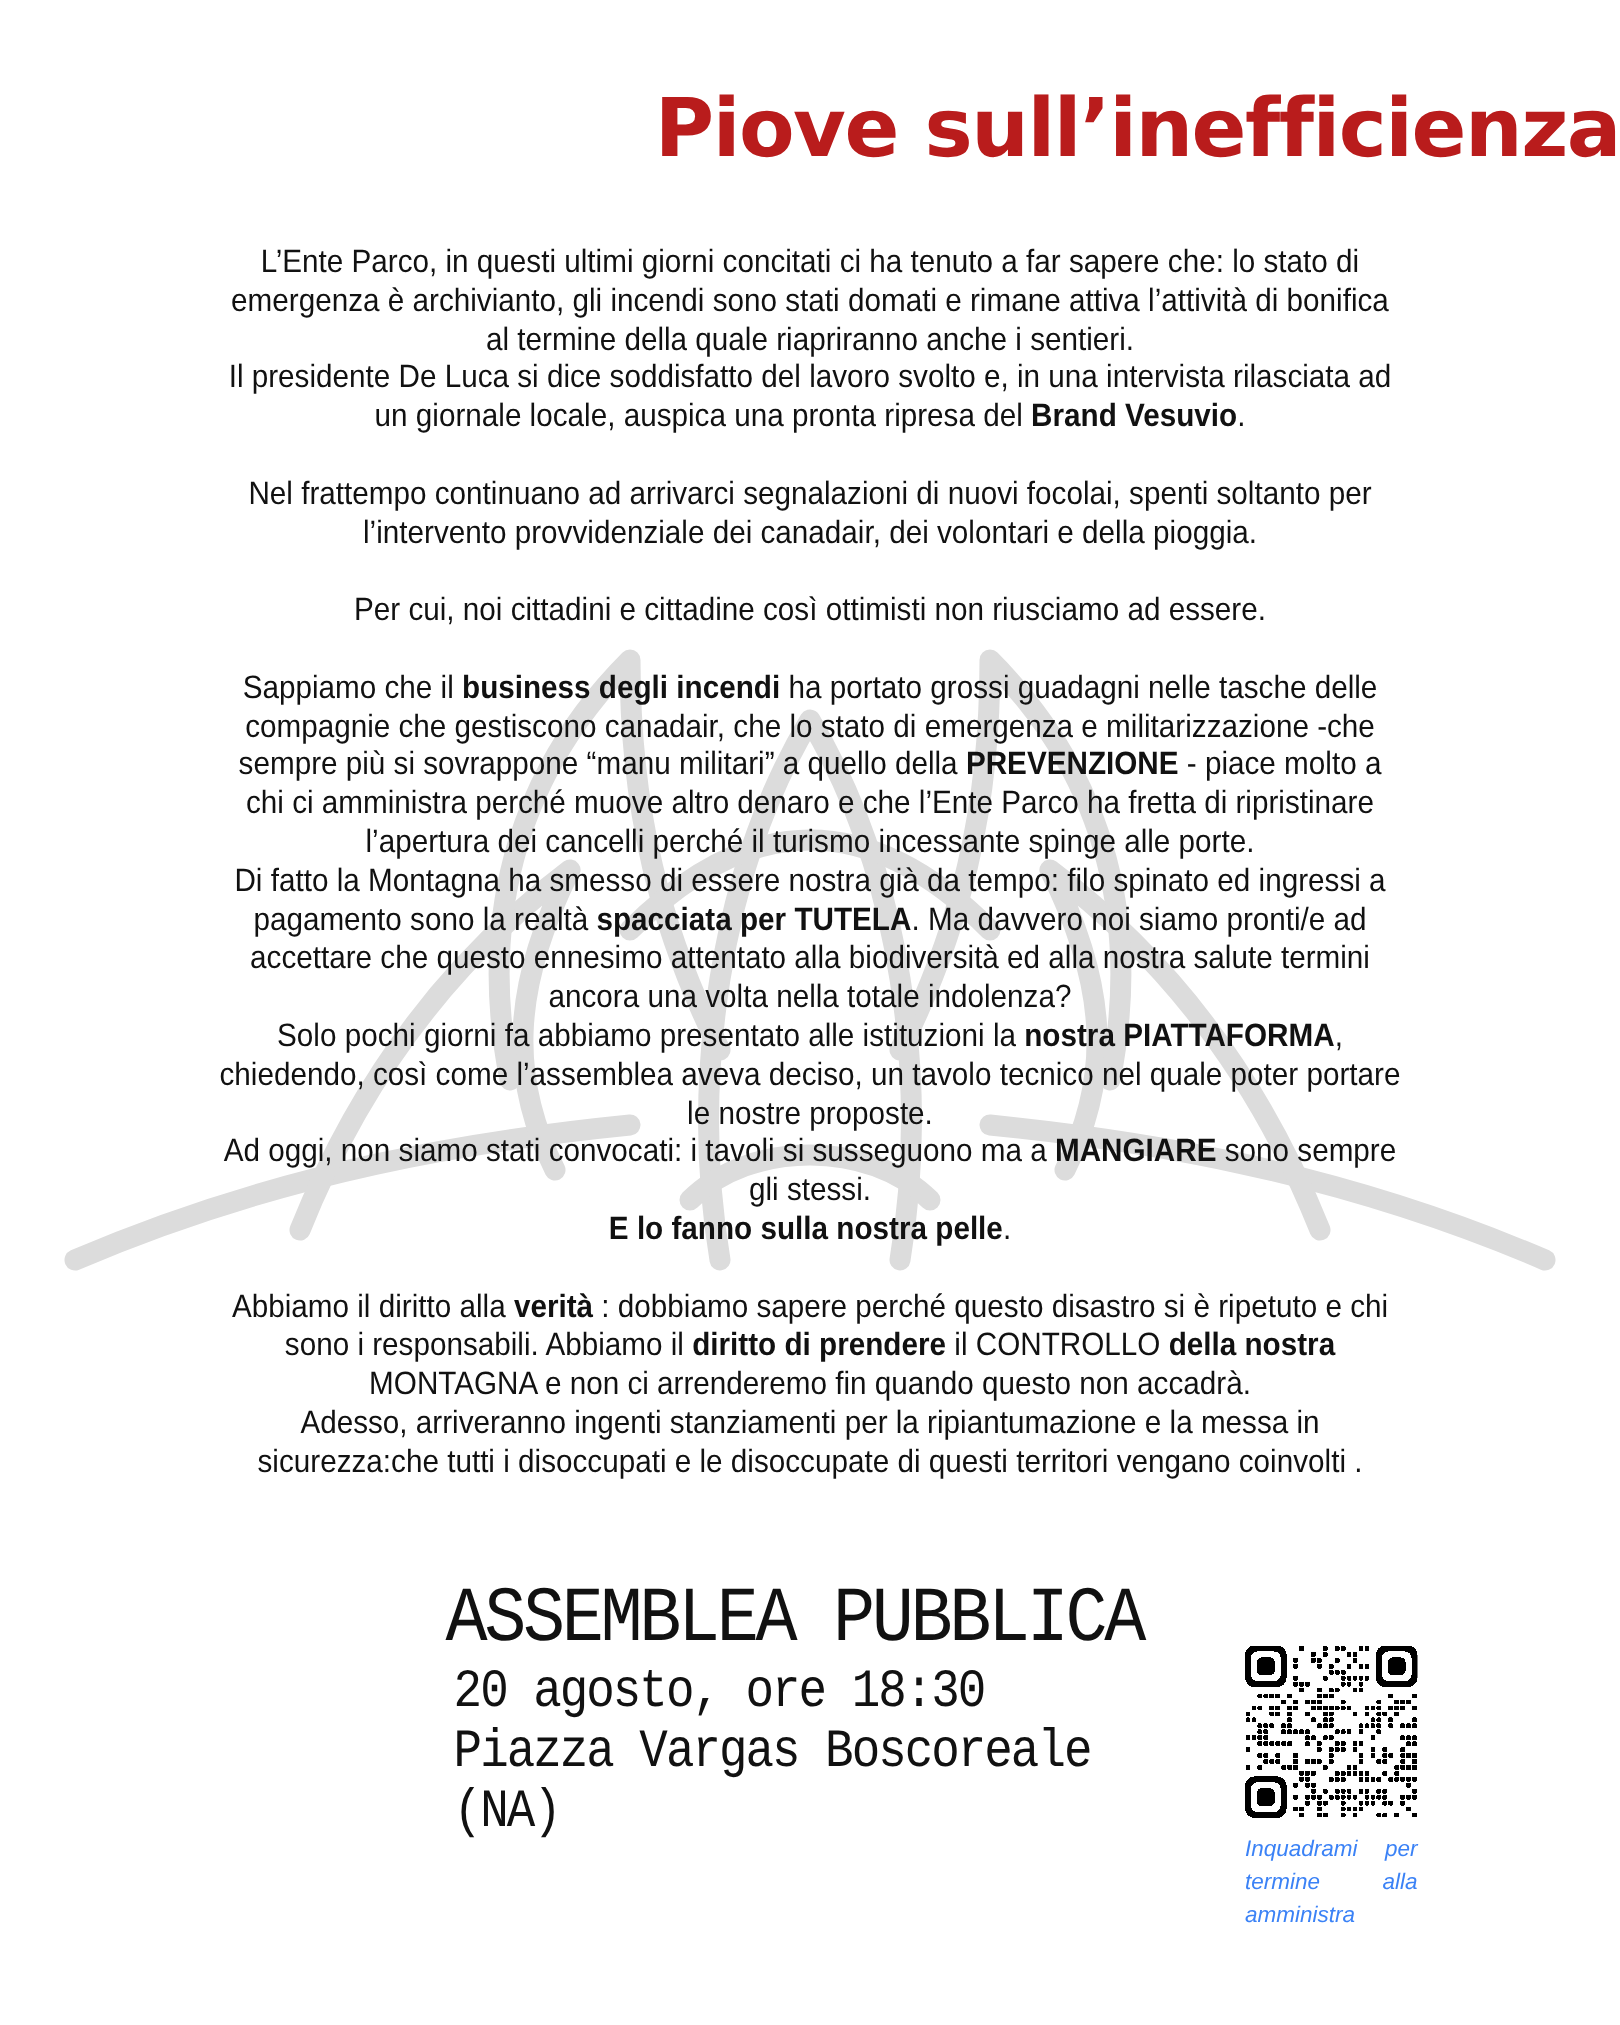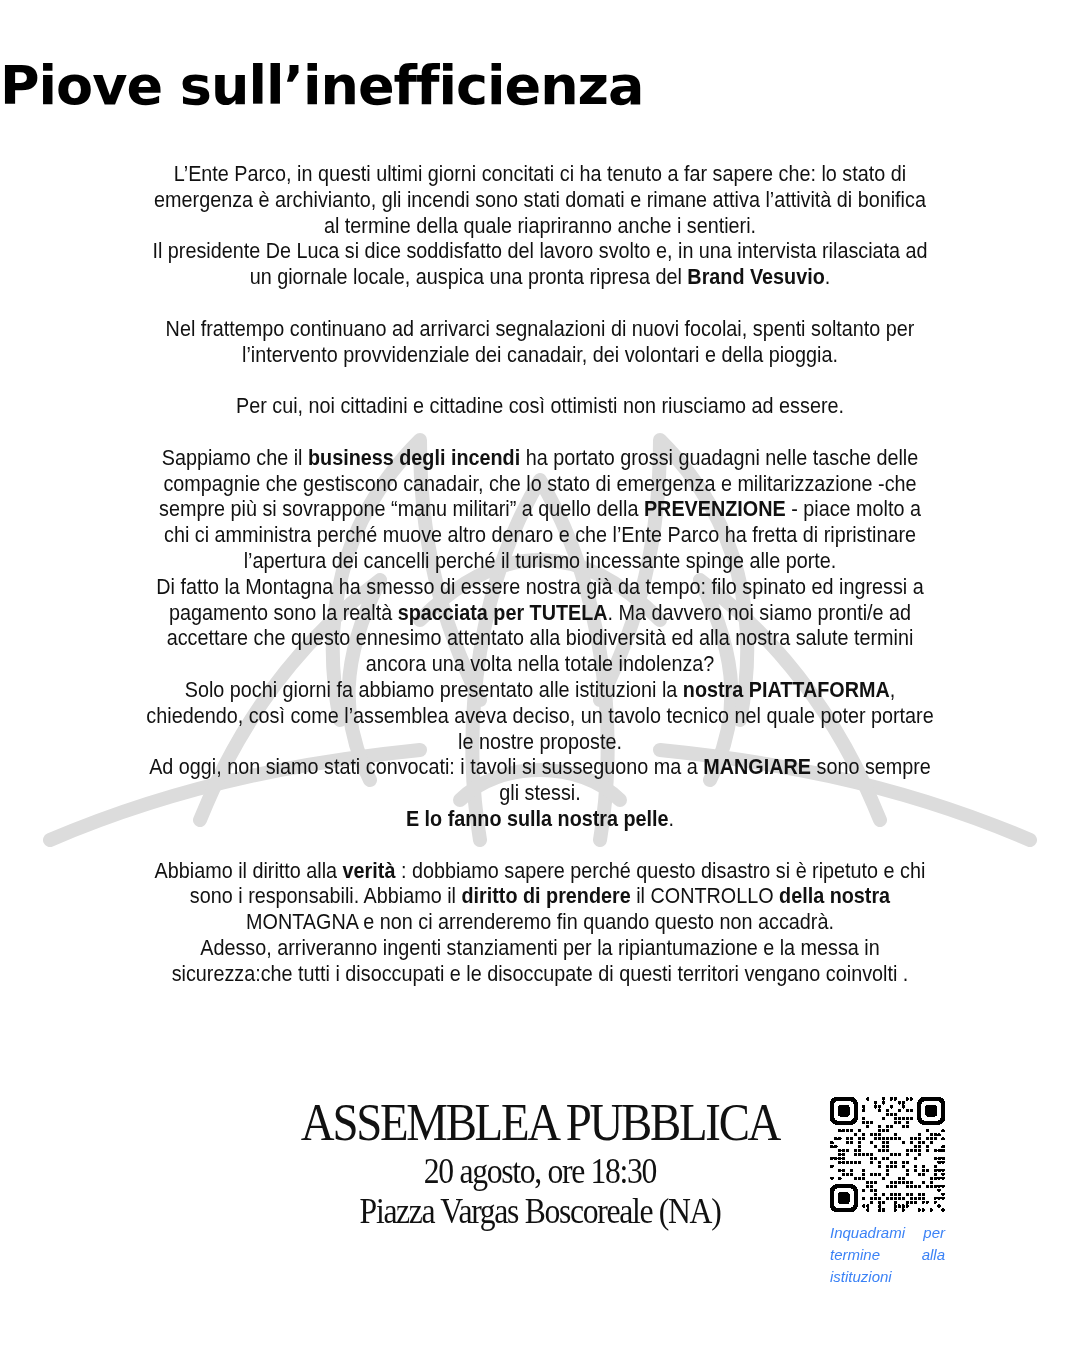--- a/index.html
+++ b/index.html
@@ -1,30 +1,30 @@
 <!DOCTYPE html>
 <html><head>
 <meta charset="utf-8">
 <style>
   html, body { margin: 0; padding: 0; background: #ffffff; }
   body { width: 1080px; height: 1350px; position: relative; overflow: hidden; color: #111; }
   .watermark { position: absolute; left: 40px; top: 420px; width: 1000px; height: 450px; z-index: 0; }
   .title {
-    position: absolute; left: 0; top: 54px; width: 1080px; text-align: left;
+    position: absolute; left: 0; top: 54px; width: 1080px; text-align: right;
     font-family: "DejaVu Sans", sans-serif; font-weight: bold; font-size: 54px; letter-spacing: -1px;
-    color: #000000; z-index: 1;
+    color: #b91c1c; z-index: 1;
   }
   .body-text {
     position: absolute; left: 110px; top: 162px; width: 860px; text-align: center;
     font-family: "Liberation Sans", sans-serif; font-size: 21.5px; line-height: 25.8px;
     color: #111; z-index: 1; transform: scaleX(0.92); transform-origin: center top;
   }
   .para { margin: 0 0 25.8px 0; }
   .b { font-weight: bold; }
-  .event { position: absolute; left: 270px; top: 1095px; width: 540px; text-align: center; z-index: 1; font-family: Liberation Serif, serif; }
+  .event { position: absolute; left: 270px; top: 1052px; width: 540px; text-align: left; z-index: 1; font-family: Liberation Mono, monospace; }
   .event-title { font-size: 52px; line-height: 56px; letter-spacing: -2.5px; transform: scaleX(0.9); }
   .event-line { font-size: 36px; line-height: 40px; letter-spacing: -1.5px; transform: scaleX(0.88); }
   .qr { position: absolute; left: 830px; top: 1097px; width: 115px; height: 115px; z-index: 1; }
   .qr-caption {
     position: absolute; left: 830px; top: 1222px; width: 115px; z-index: 1;
     font-family: "Liberation Sans", sans-serif; font-size: 15px; line-height: 22px; color: #3b82f6; text-align: justify;
     text-align-last: justify;
     font-style: italic;
   }
 </style>
@@ -355,14 +355,14 @@
     <rect x="23" y="1" width="5" height="5" fill="#fff" rx="1.1"></rect>
     <rect x="24" y="2" width="3" height="3" fill="#000" rx="0.8"></rect>
     <rect x="0" y="22" width="7" height="7" fill="#000" rx="1.6"></rect>
     <rect x="1" y="23" width="5" height="5" fill="#fff" rx="1.1"></rect>
     <rect x="2" y="24" width="3" height="3" fill="#000" rx="0.8"></rect>
   </svg>
 
 <div class="qr-caption">
   <div>Inquadrami per</div>
   <div>termine alla</div>
-  <div>istituzioni</div>
+  <div>amministra</div>
 </div>
 
 </body></html>

